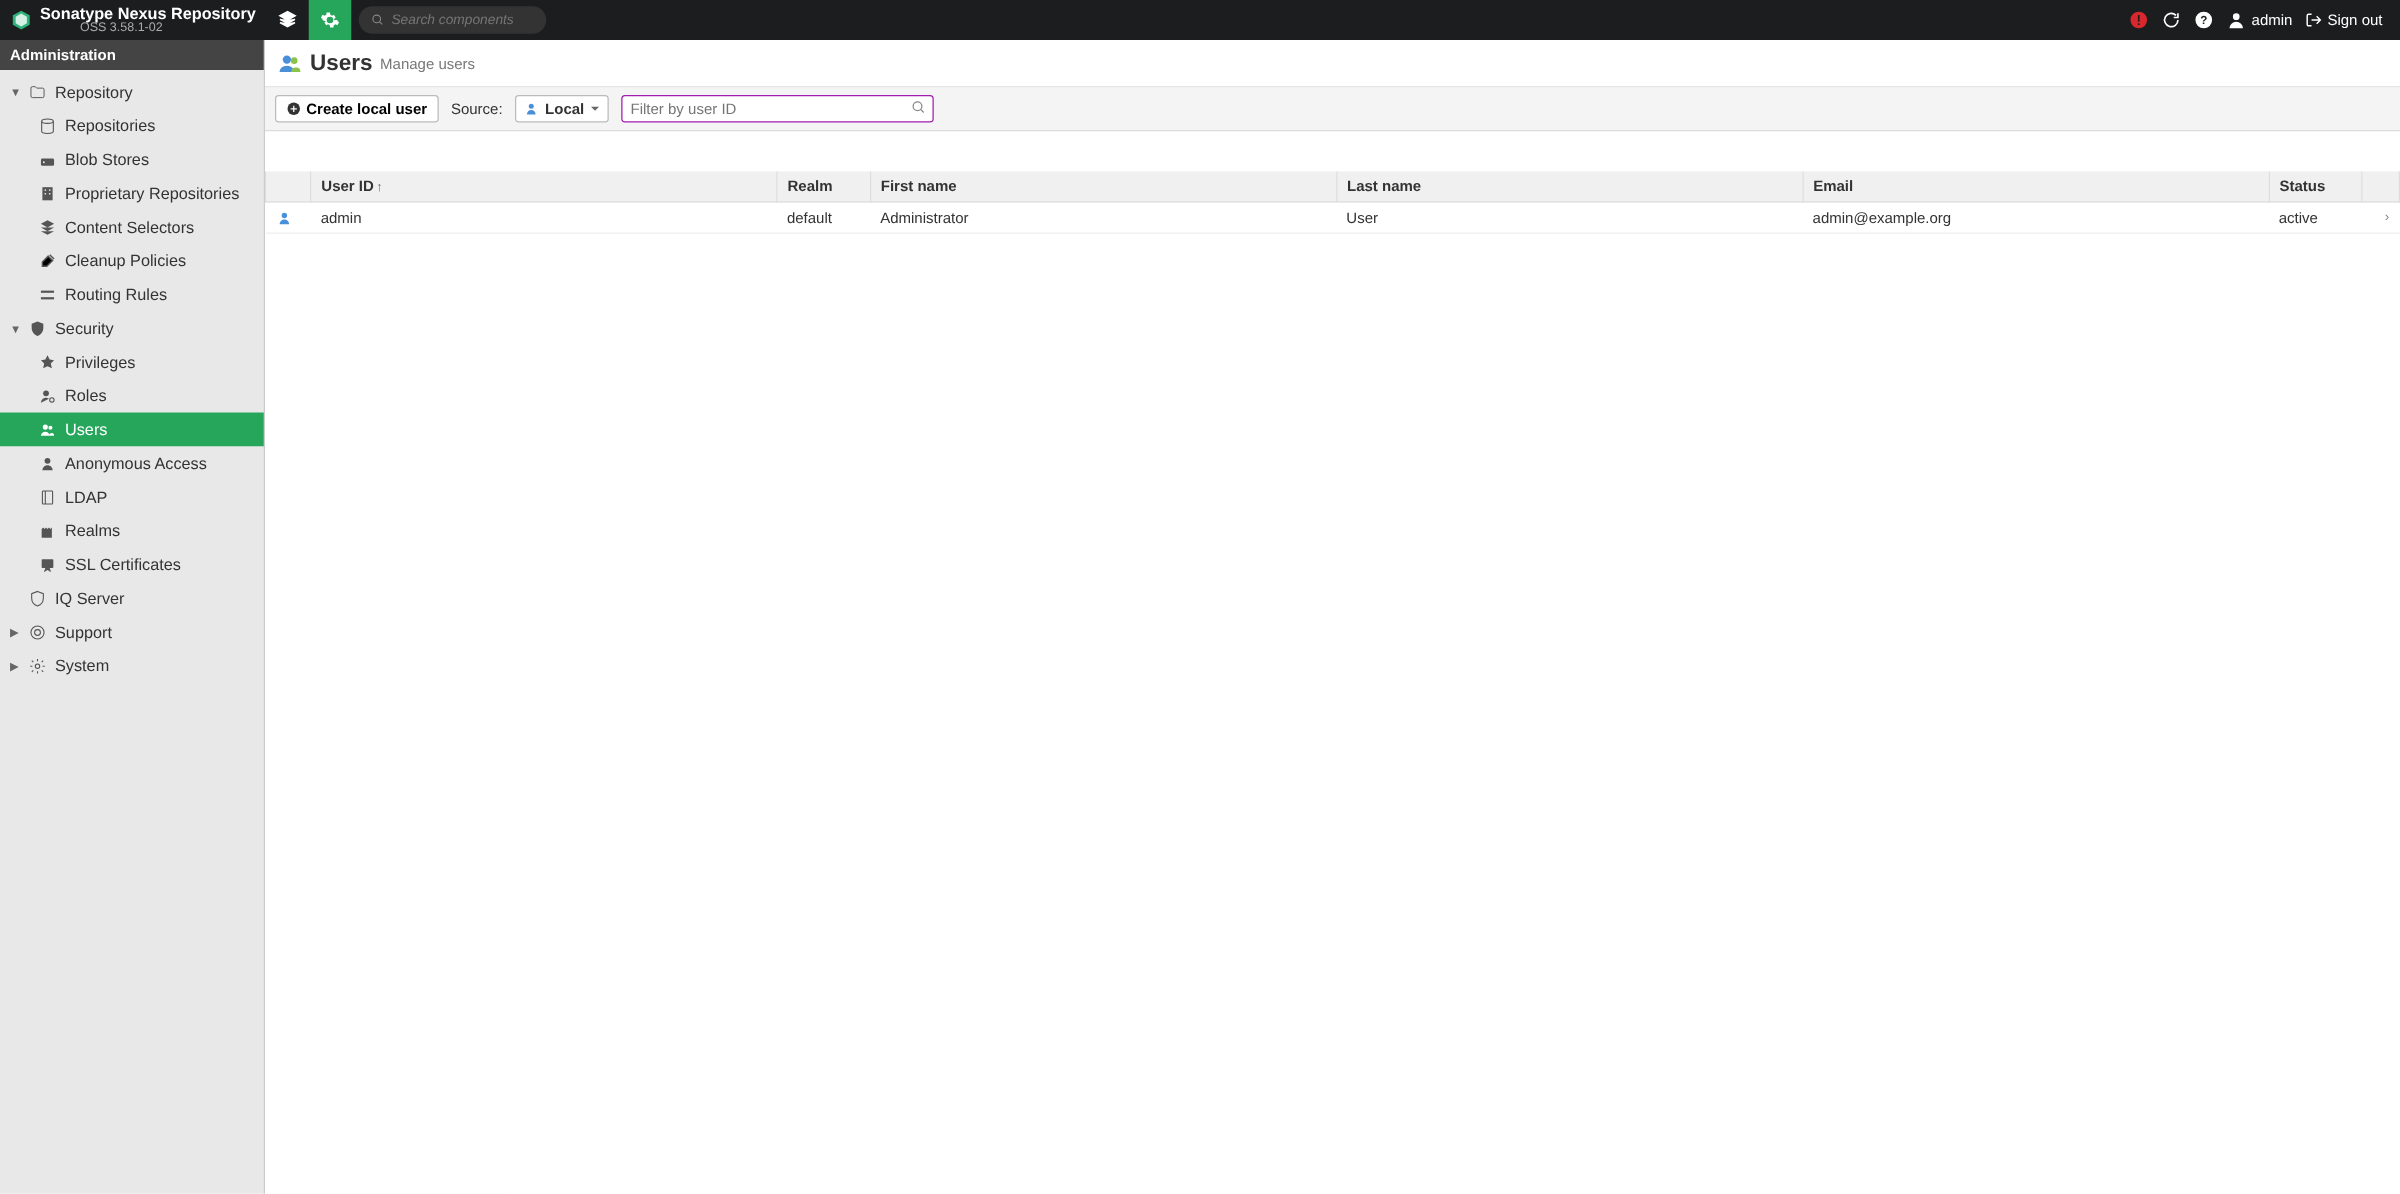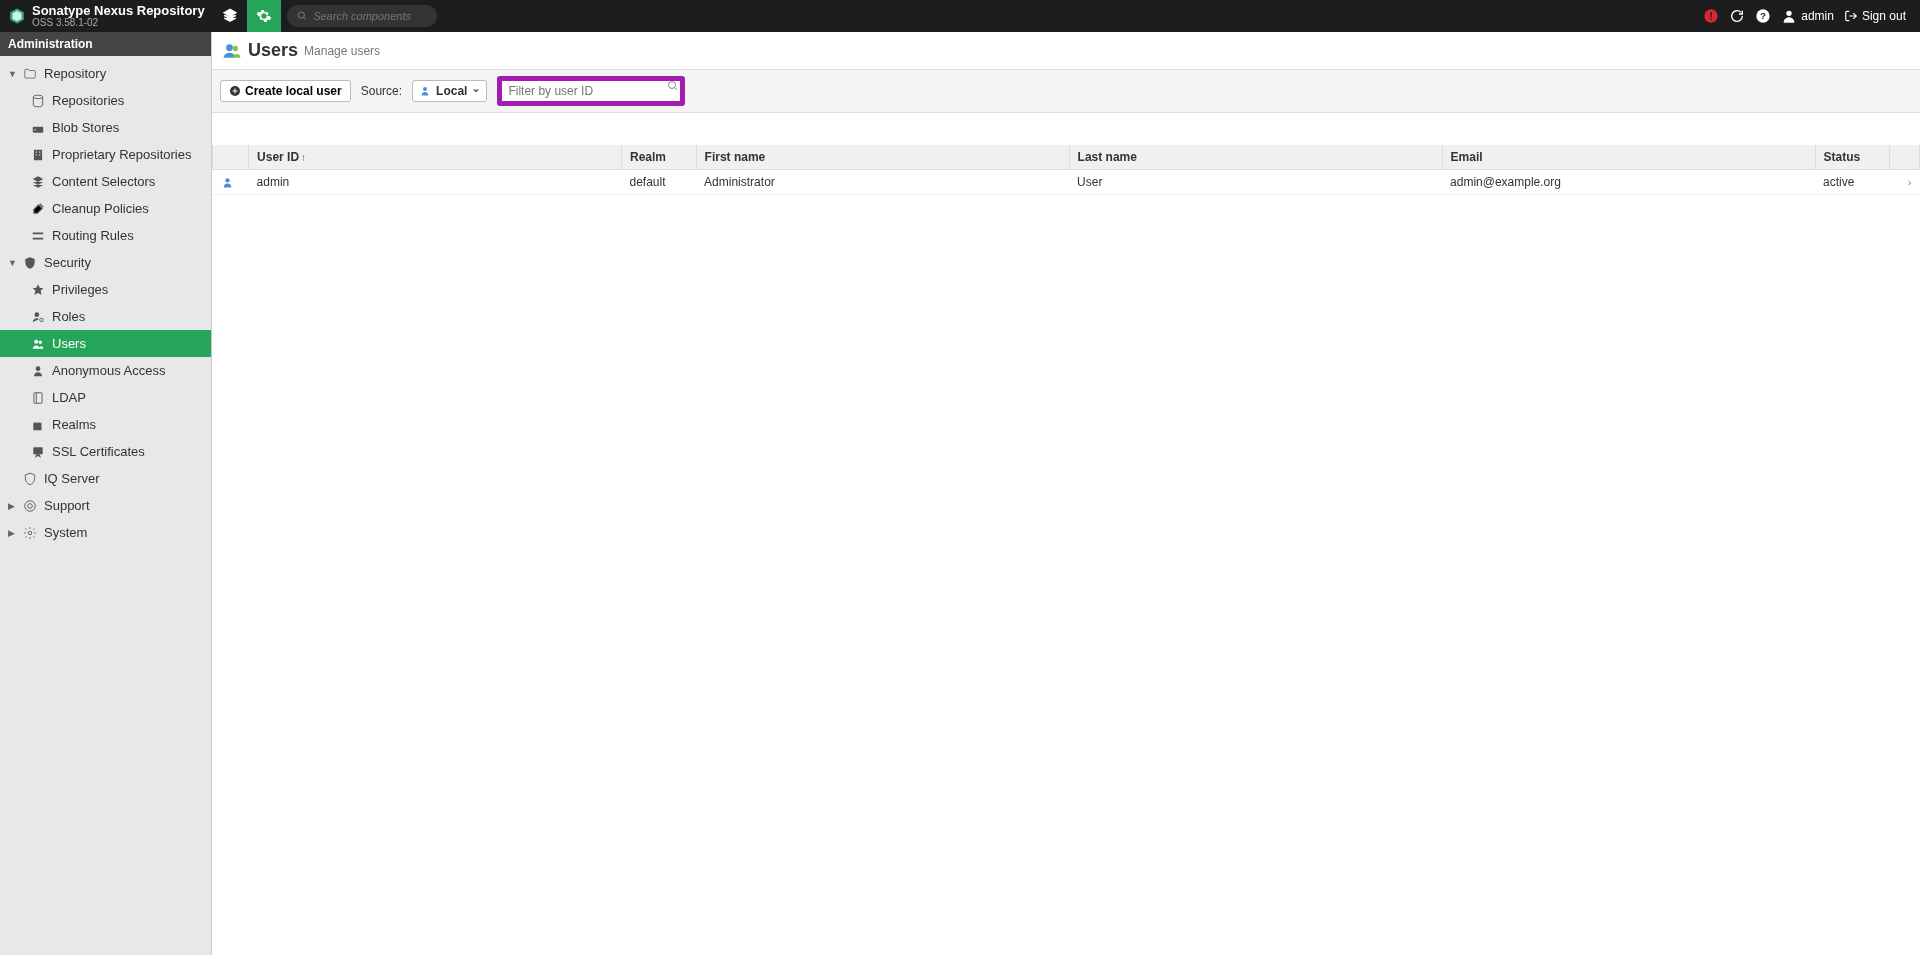--- a/index.html
+++ b/index.html
@@ -3,21 +3,21 @@
 <meta charset="utf-8">
 <style>
   * { box-sizing: border-box; margin: 0; padding: 0; }
   body { font-family: "Helvetica Neue", Arial, sans-serif; font-size: 13px; color: #333; background: #f5f5f5; width: 1920px; height: 955px; overflow: hidden; }
   
   
   .header { height: 32px; background: #1c1d1e; display: flex; align-items: center; color: #fff; }
   .logo { display: flex; align-items: center; padding: 0 8px; }
   .logo-icon { width: 18px; height: 18px; margin-right: 6px; }
   .logo-text { font-weight: bold; font-size: 13px; line-height: 1; }
-  .logo-sub { font-size: 10px; color: #aaa; display: block; }
+  .logo-sub { font-size: 10px; color: #aaa; display: block; margin-left: 32px; }
   .header-icon-btn { width: 34px; height: 32px; display: flex; align-items: center; justify-content: center; cursor: pointer; }
   .header-icon-btn.active { background: #26a65b; }
   .search-box { background: #333; border-radius: 12px; height: 22px; display: flex; align-items: center; padding: 0 10px; margin-left: 6px; width: 150px; }
   .search-box input { background: transparent; border: none; outline: none; color: #888; font-size: 11px; margin-left: 6px; width: 100%; font-style: italic; }
   .header-spacer { flex: 1; }
   .header-right { display: flex; align-items: center; gap: 10px; padding-right: 14px; }
   .header-right .hicon { cursor: pointer; display: flex; align-items: center; }
   .header-user { display: flex; align-items: center; gap: 4px; font-size: 12px; cursor: pointer; }
   .signout { display: flex; align-items: center; gap: 4px; font-size: 12px; cursor: pointer; }
 
@@ -40,21 +40,21 @@
   .page-header { display: flex; align-items: center; padding: 8px 10px; border-bottom: 1px solid #ddd; }
   .page-header .ph-icon { margin-right: 6px; }
   .page-title { font-size: 18px; font-weight: bold; color: #333; margin-right: 6px; }
   .page-sub { font-size: 12px; color: #777; }
   
   .toolbar { display: flex; align-items: center; padding: 6px 8px; border-bottom: 1px solid #ddd; gap: 10px; background: #f4f4f4; }
   .btn { background: #fff; border: 1px solid #bbb; border-radius: 3px; padding: 3px 8px; font-size: 12px; display: flex; align-items: center; gap: 4px; cursor: pointer; font-weight: bold; }
   .toolbar-label { font-size: 12px; color: #333; }
   .source-select { background: #fff; border: 1px solid #bbb; border-radius: 3px; padding: 3px 6px; display: flex; align-items: center; gap: 5px; font-size: 12px; cursor: pointer; }
   .filter-input-wrap { position: relative; }
-  .filter-input { border: 5px solid #a21caf; border-radius: 3px; padding: 3px 22px 3px 6px; font-size: 12px; width: 188px; }
+  .filter-input { border: 1px solid #a21caf; border-radius: 3px; padding: 3px 22px 3px 6px; font-size: 12px; width: 250px; }
   .filter-search-icon { position: absolute; right: 6px; top: 4px; color: #888; }
 
   
   .table-wrap { flex: 1; overflow: auto; margin-top: 32px; }
   table { width: 100%; border-collapse: collapse; }
   thead th { background: #f0f0f0; border: 1px solid #ddd; border-top: none; text-align: left; padding: 5px 8px; font-size: 12px; font-weight: bold; color: #333; }
   thead th.row-icon-col { width: 20px; }
   thead th.arrow-col { width: 24px; }
   tbody td { border-bottom: 1px solid #eee; padding: 5px 8px; font-size: 12px; color: #333; }
   .sort-indicator { font-size: 10px; color: #666; margin-left: 2px; }

